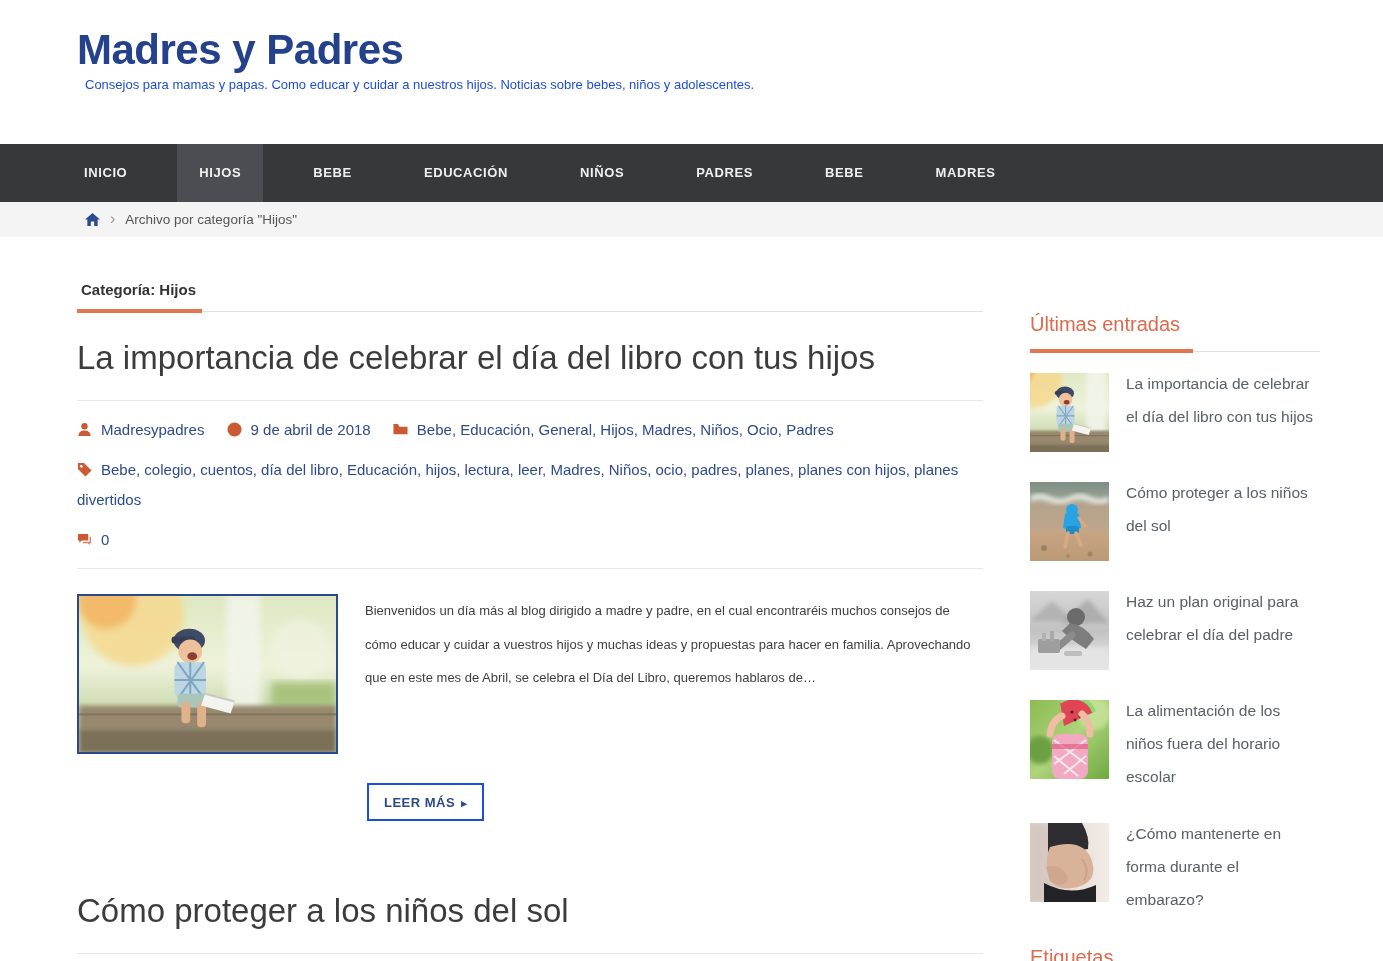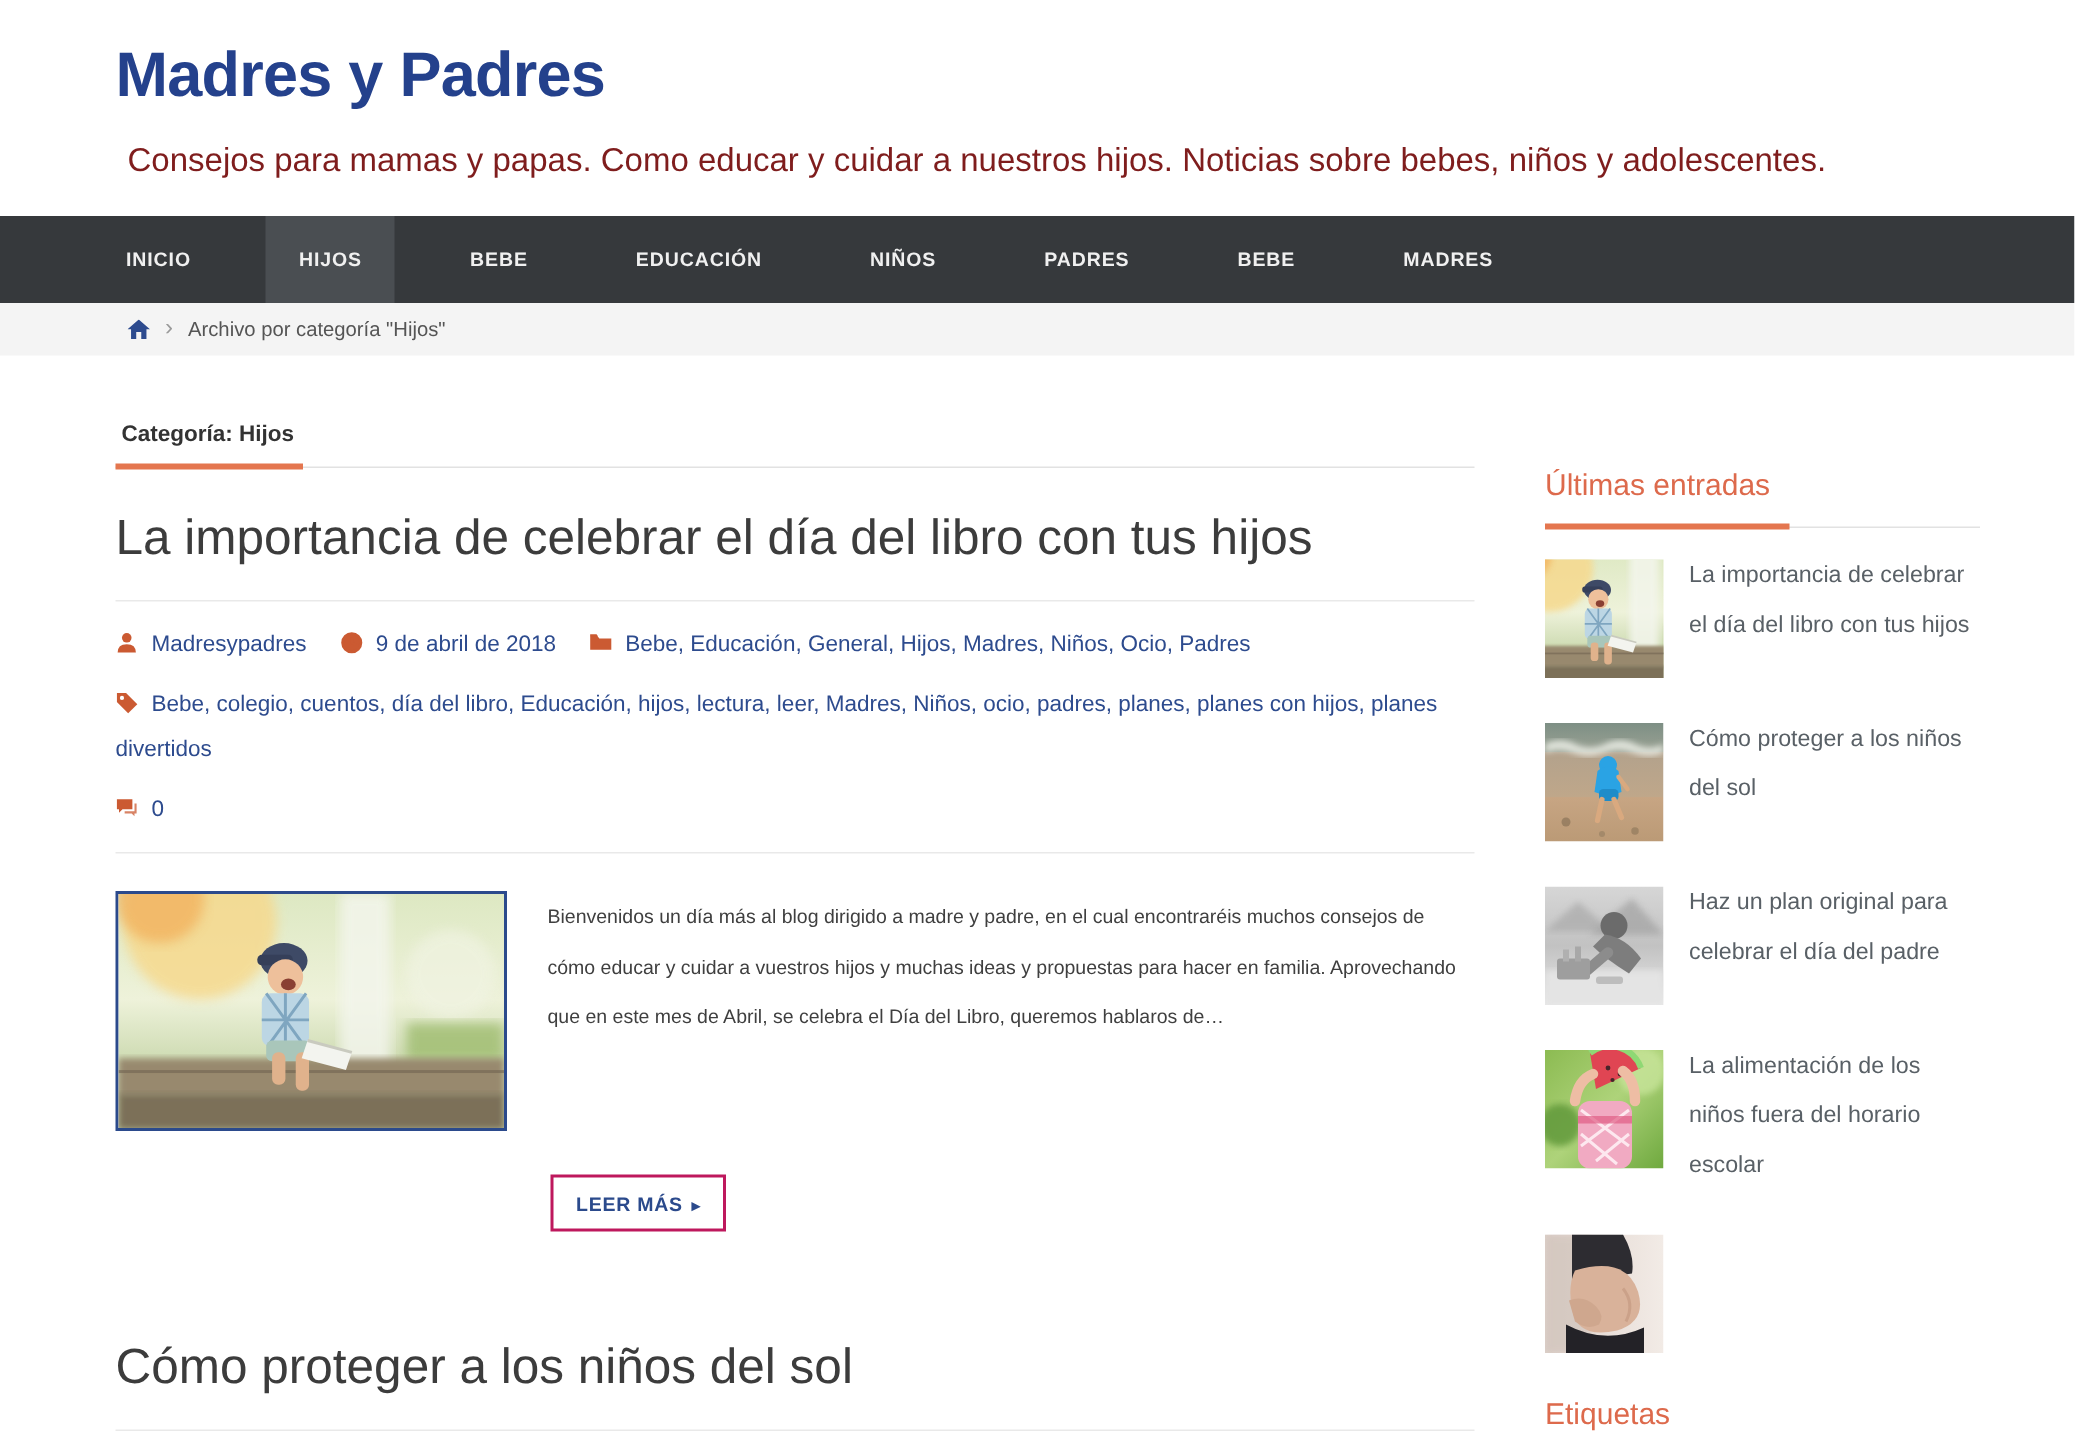--- a/index.html
+++ b/index.html
@@ -2,21 +2,21 @@
 <html><head>
 <meta charset="utf-8">
 <style>
   * { margin:0; padding:0; box-sizing:border-box; }
   html,body { width:1383px; height:961px; overflow:hidden; background:#fff;
     font-family:"Liberation Sans", sans-serif; }
 
   
   .site-header { padding:26px 0 13px 77px; height:144px; }
   .site-title { color:#24418c; font-size:42px; font-weight:bold; letter-spacing:-0.5px; cursor:pointer; }
-  .site-tagline { color:#7f1d1d; font-size:22px; margin:20px 0 0 8px; font-weight:300; }
+  .site-tagline { color:#1d4ed8; font-size:13px; margin:3px 0 0 8px; font-weight:300; }
 
   
   .main-nav { background:#36393c; height:58px; display:flex; padding-left:62px;gap:28px; }
   .nav-item { color:#f0f0f0; font-size:13px; font-weight:bold; letter-spacing:0.6px;
     line-height:58px; padding:0 22px; cursor:pointer; }
   .nav-item.active { background:#4a4e52; }
 
   
   .breadcrumb-bar { background:#f4f4f4; height:35px; display:flex; align-items:center; padding-left:85px; }
   .crumb-home { display:inline-flex; cursor:pointer; }
@@ -44,21 +44,21 @@
   .meta-row a, .meta-link { color:#2d4b8e; cursor:pointer; }
   .micon { width:15px; height:15px; fill:#cb5a32; stroke:#cb5a32; vertical-align:-2px; margin-right:9px; }
   .meta-sp { display:inline-block; width:18px; }
 
   .post-body { display:flex; margin-top:25px; }
   .post-figure { width:261px; height:160px; border:2px solid #2b4a8c; flex-shrink:0; cursor:pointer; }
   .post-figure svg { display:block; width:100%; height:100%; }
   .excerpt { margin-left:27px; width:612px; font-size:13px; line-height:33.5px;
     color:#3f3f3f; font-weight:300; }
   .read-more { display:inline-block; margin-top:29px; padding:10px 15px 9px 15px;
-    border:2px solid #be185d; color:#2b4a8c; font-size:13px; font-weight:bold;
+    border:2px solid #1d4ed8; color:#2b4a8c; font-size:13px; font-weight:bold;
     letter-spacing:0.5px; background:#fff; cursor:pointer; }
   .read-more .arrow { font-size:11px; margin-left:6px; }
 
   .post + .post { margin-top:62px; }
 
   
   .widget-title { color:#dd6a4c; font-size:20px; font-weight:400; padding-bottom:13px; }
   .widget-rule .orangebar { width:163px; }
   .side-list { margin-top:20px; }
   .side-item { display:flex; margin-bottom:30px; cursor:pointer; }
@@ -323,18 +323,19 @@
             </svg>
         </div>
         <div class="side-item-title">La alimentación de los niños fuera del horario escolar</div>
       </div>
       <div class="side-item">
         <div class="side-thumb">
           <svg viewBox="0 0 79 79">
               <use href="#scene-belly"></use>
             </svg>
         </div>
+        <div class="side-item-title">¿Cómo mantenerte en forma durante el embarazo?</div>
       </div>
     </div>
 
     <h3 class="widget-title tags-widget-title">Etiquetas</h3>
   </aside>
 </div>
 
 </body></html>

